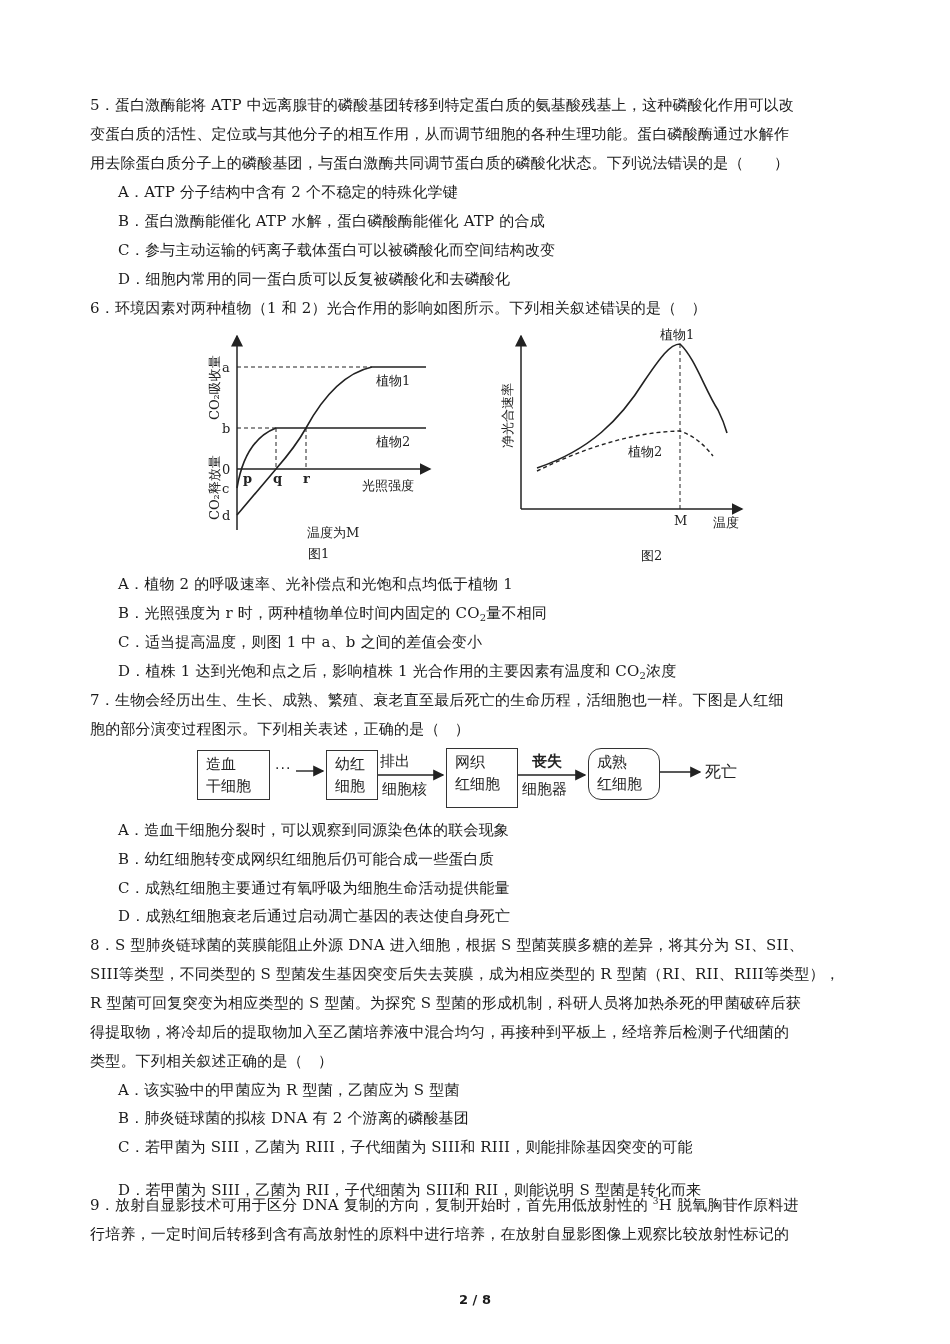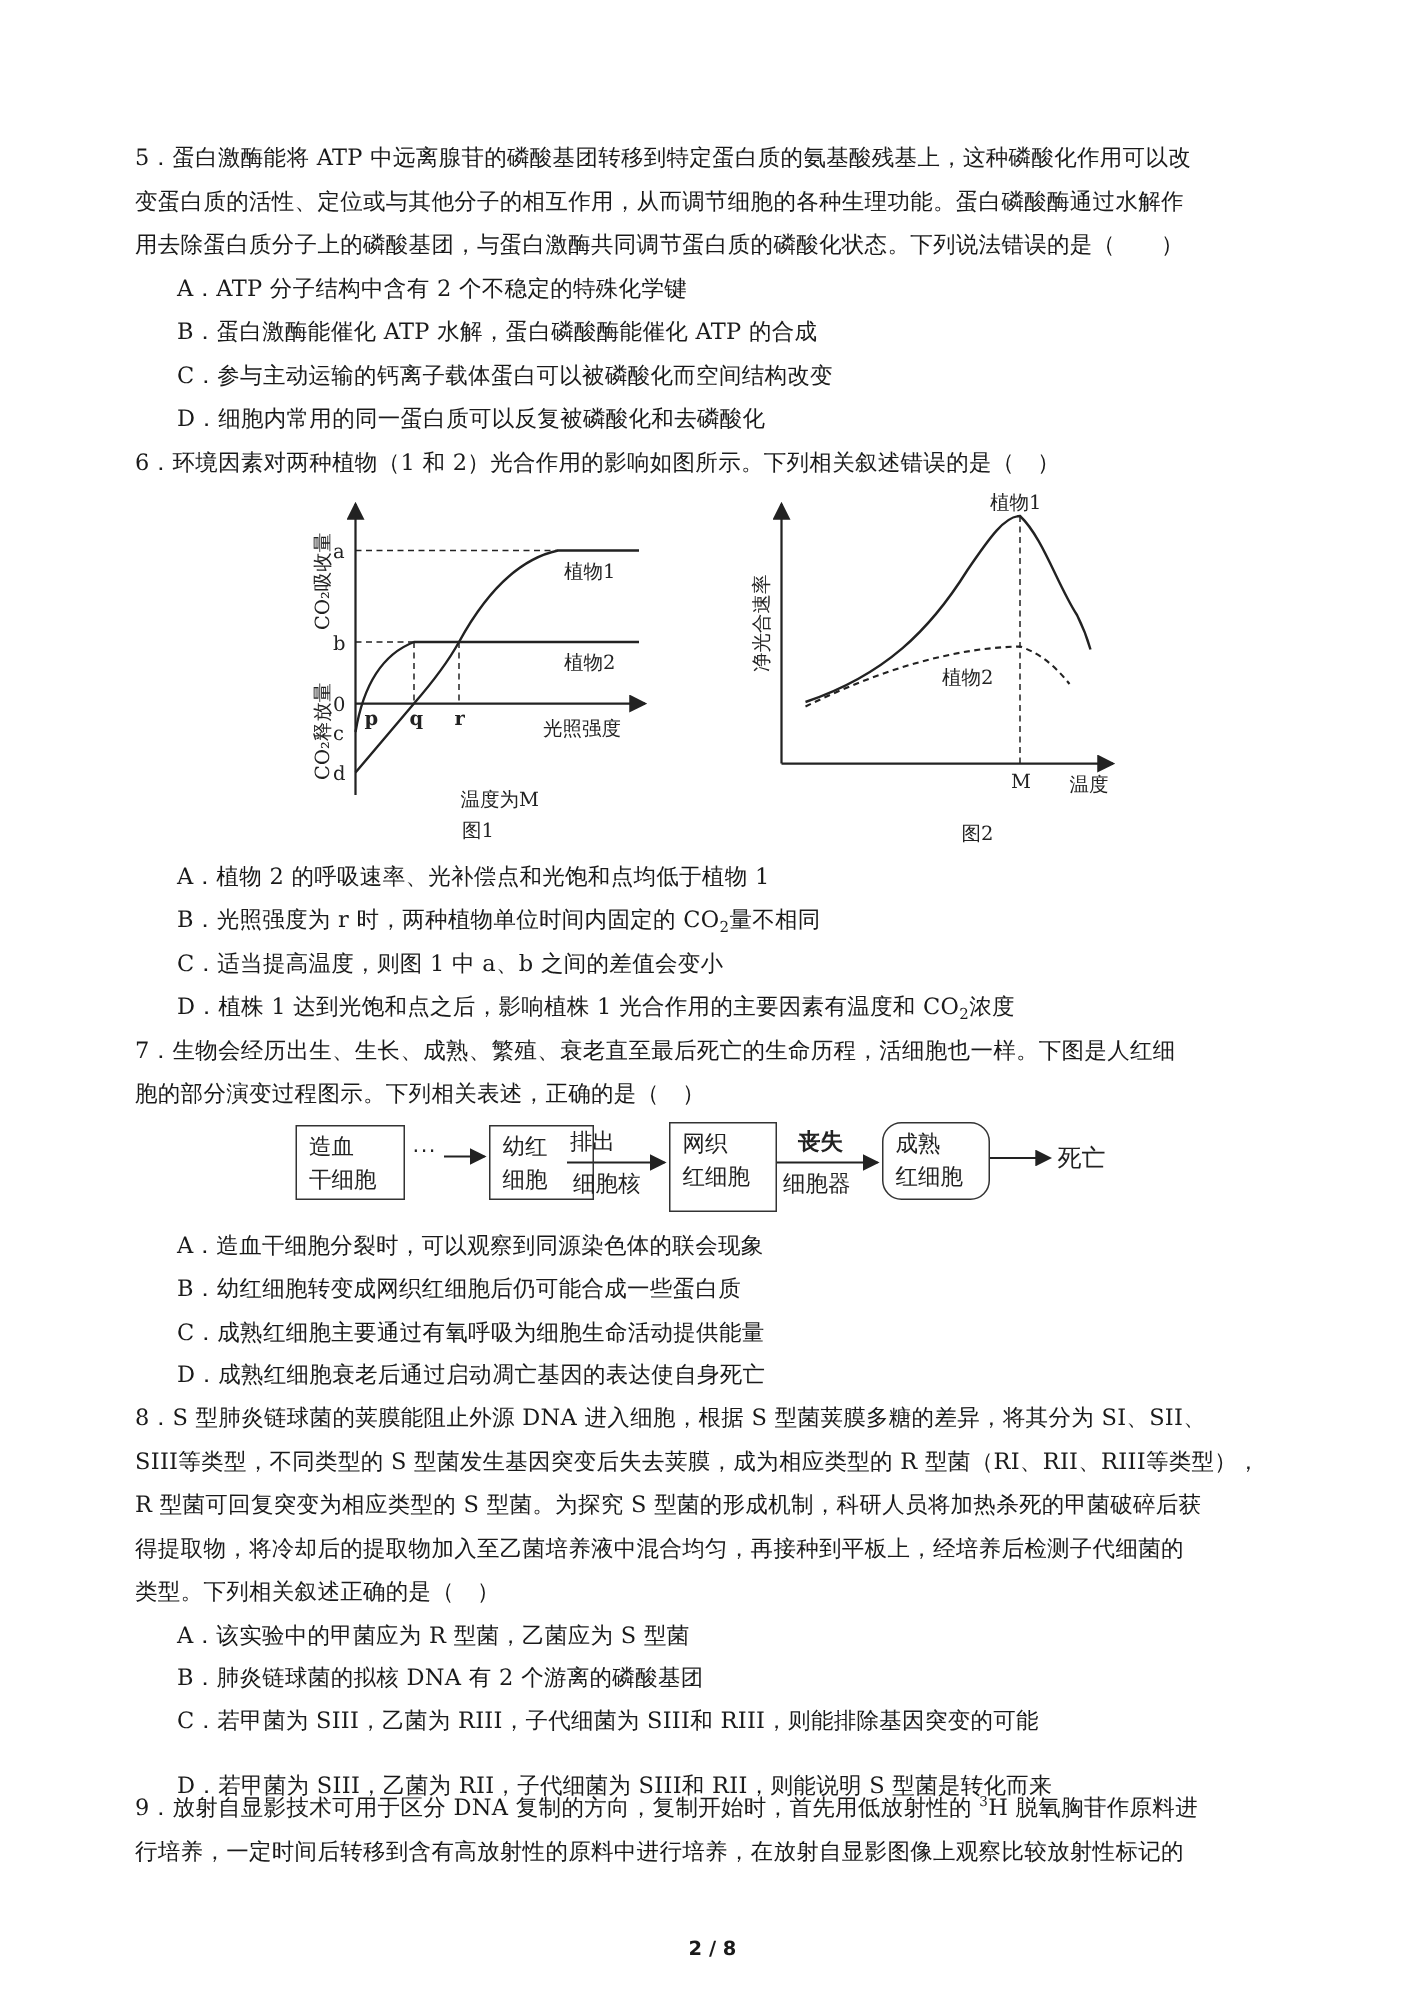--- a/index.html
+++ b/index.html
@@ -107,21 +107,21 @@
     <defs>
       <marker id="arr3" markerWidth="8" markerHeight="8" refX="7" refY="4" orient="auto">
         <path d="M0,0 L8,4 L0,8 z" fill="#222"></path>
       </marker>
     </defs>
     <line x1="296" y1="771" x2="323" y2="771" stroke="#222" stroke-width="1.4" marker-end="url(#arr3)"></line>
     <line x1="378" y1="775" x2="443" y2="775" stroke="#222" stroke-width="1.4" marker-end="url(#arr3)"></line>
     <line x1="518" y1="775" x2="585" y2="775" stroke="#222" stroke-width="1.4" marker-end="url(#arr3)"></line>
     <line x1="660" y1="772" x2="700" y2="772" stroke="#222" stroke-width="1.4" marker-end="url(#arr3)"></line>
   </svg>
-  <div class="flow-box" style="left:326px; top:750px; width:70px; height:50px;">
+  <div class="flow-box" style="left:326px; top:750px; width:52px; height:50px;font-family:Liberation Serif, serif;">
     <div>幼红</div>
     <div>细胞</div>
   </div>
   <div class="flow-lbl" style="left:380px; top:752px;">排出</div>
   <div class="flow-lbl" style="left:382px; top:780px;">细胞核</div>
   <div class="flow-box" style="left:446px; top:748px; width:72px; height:60px;">
     <div>网织</div>
     <div>红细胞</div>
   </div>
   <div class="flow-lbl" style="left:532px; top:752px;font-weight:bold;">丧失</div>

